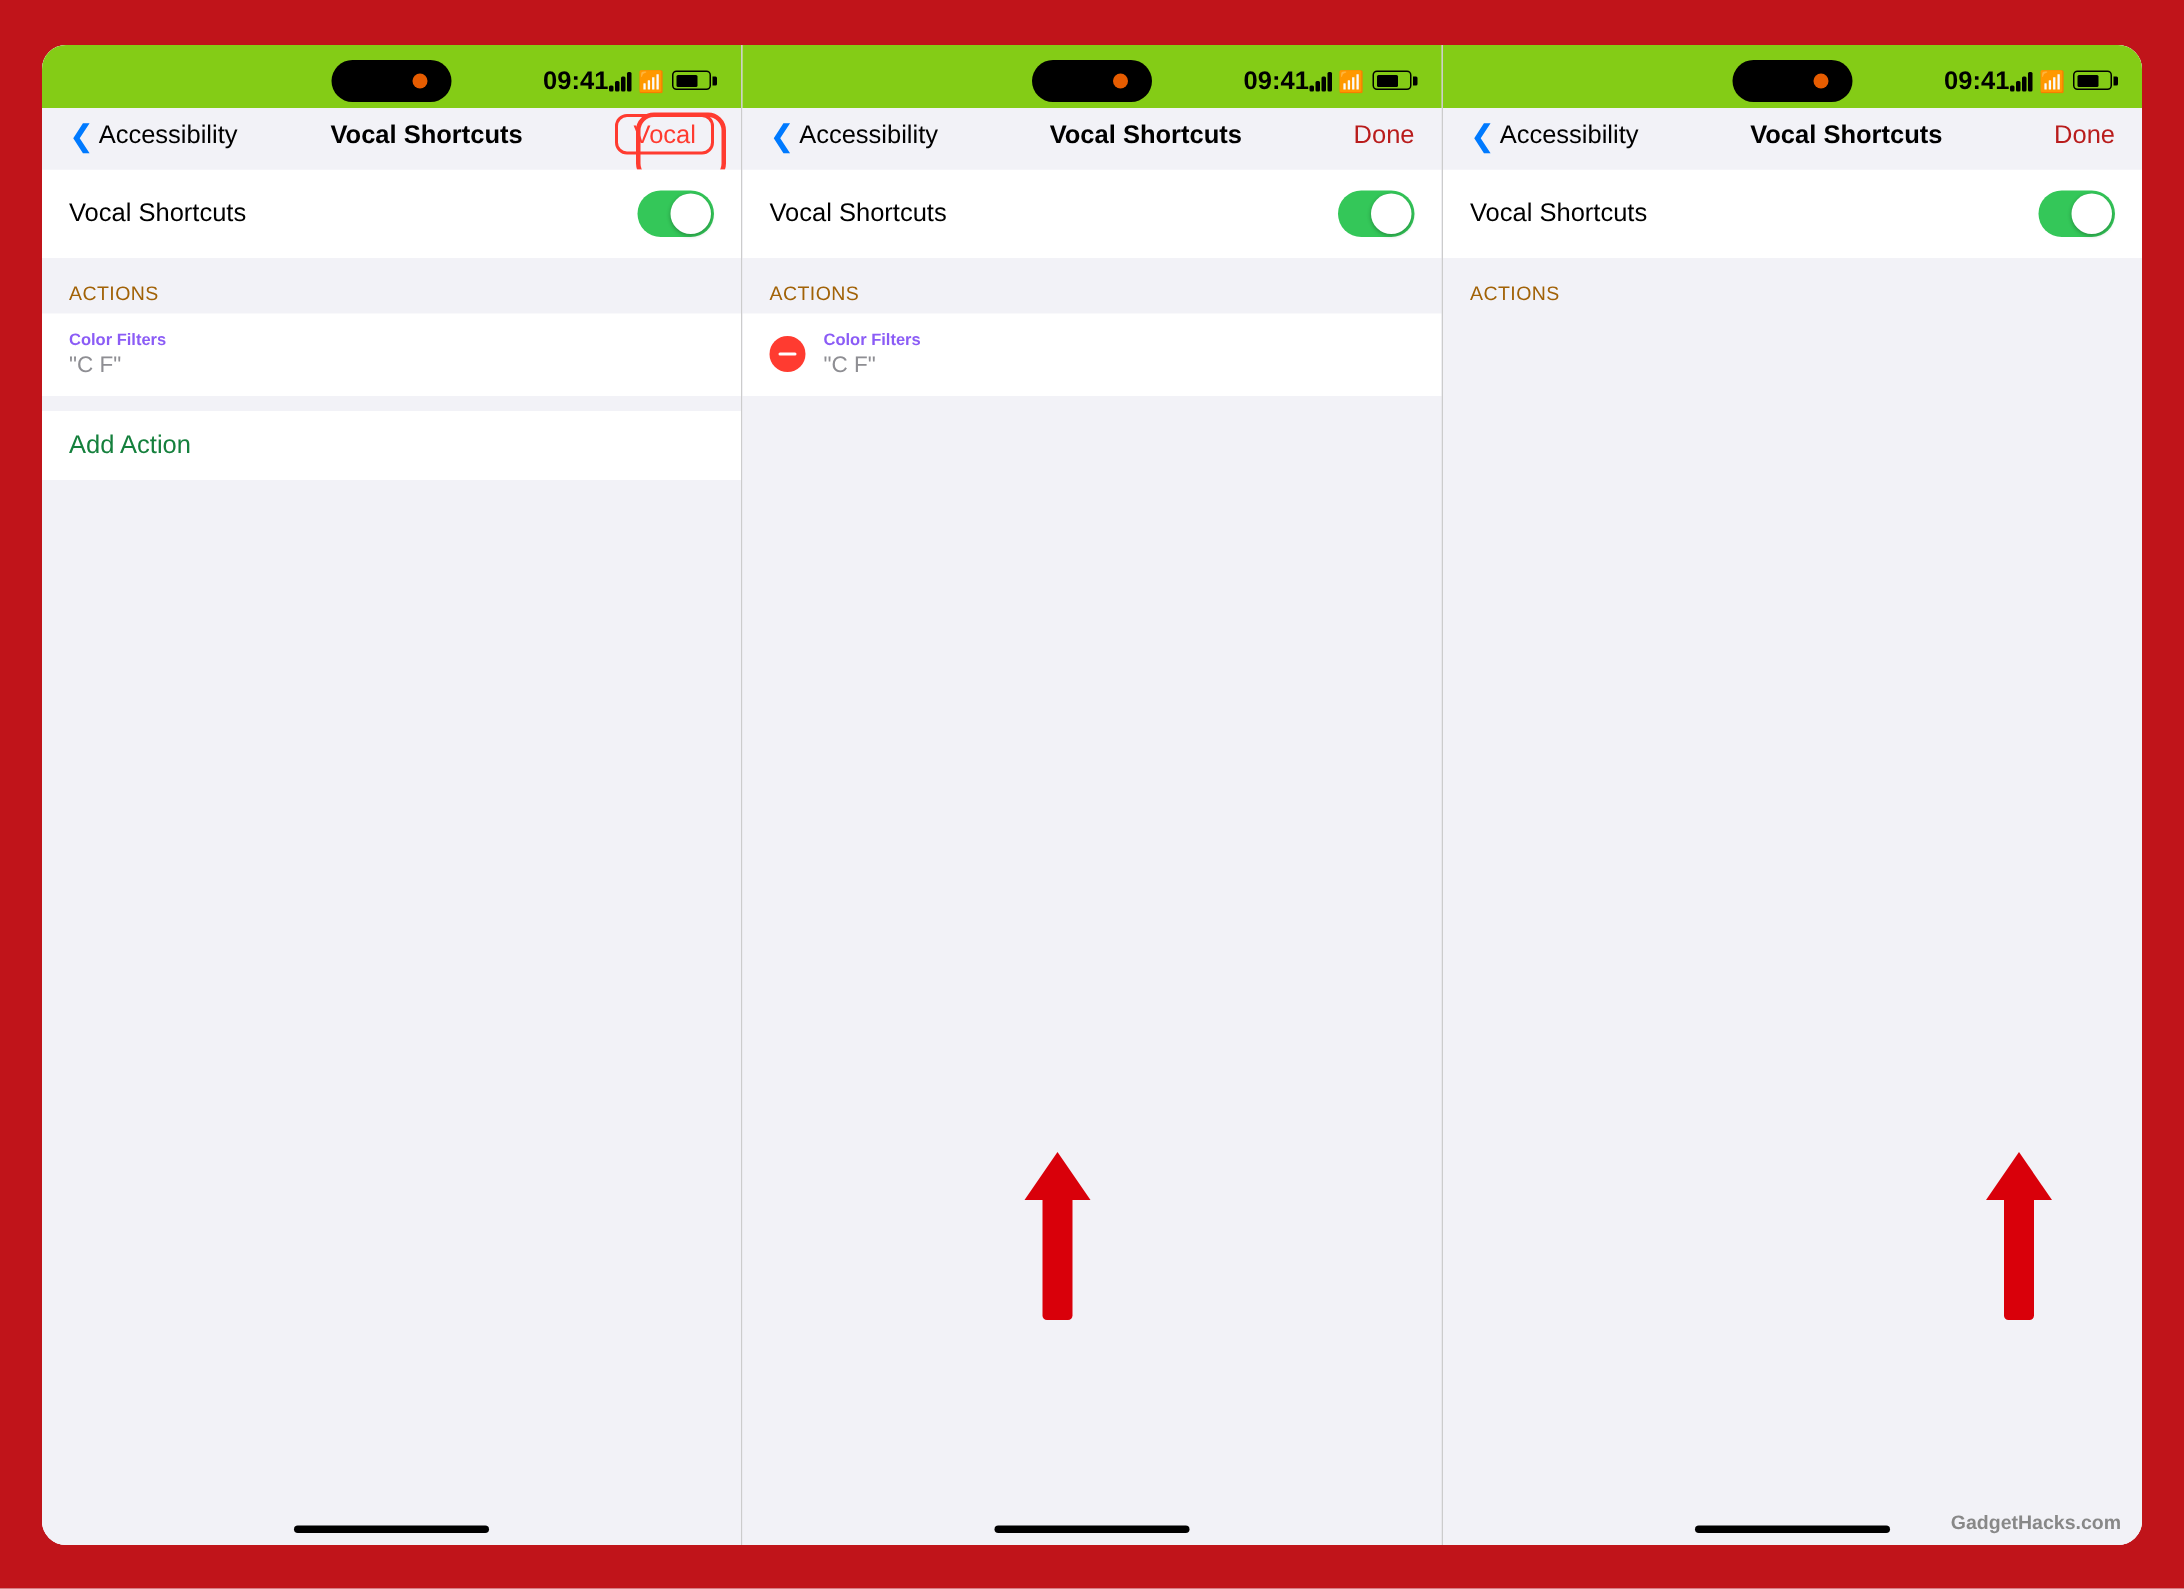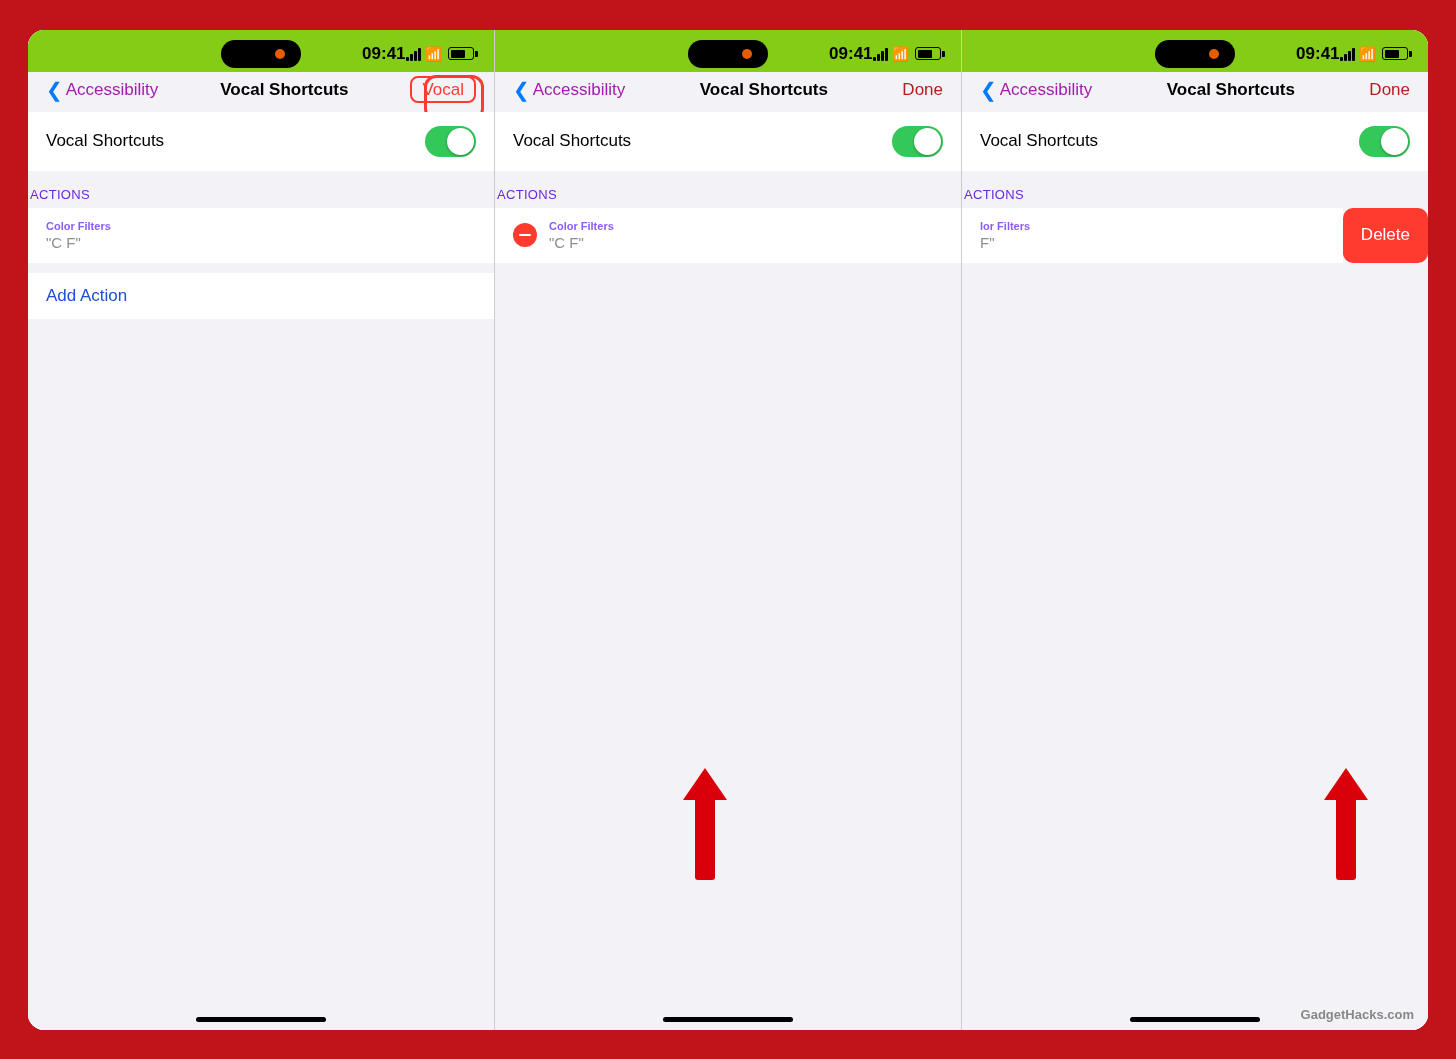--- a/index.html
+++ b/index.html
@@ -157,21 +157,21 @@
       font-size: 17px;
       gap: 2px;
     }
     .nav-back-chevron {
       font-size: 20px;
       color: #007aff;
       margin-right: 1px;
     }
     .nav-back-label {
       font-size: 17px;
-      color: #a21caf;
+      color: #000000;
     }
 
     .nav-title {
       font-size: 17px;
       font-weight: 600;
       color: #000;
       text-align: center;
     }
 
     .nav-action {
@@ -224,23 +224,23 @@
       background: #fff;
       border-radius: 50%;
       position: absolute;
       top: 2px;
       right: 2px;
       box-shadow: 0 1px 3px rgba(0,0,0,0.3);
     }
 
     
     .section-header {
-      padding: 16px 18px 6px 2px;
+      padding: 16px 18px 6px 18px;
       font-size: 13px;
-      color: #6d28d9;
+      color: #a16207;
       letter-spacing: 0.3px;
       text-transform: uppercase;
     }
 
     
     .action-row {
       background: #fff;
       margin: 0;
       border-radius: 0;
       overflow: hidden;
@@ -269,21 +269,21 @@
     }
 
     .add-action-row {
       display: flex;
       align-items: center;
       padding: 13px 18px;
       background: #fff;
     }
     .add-action-label {
       font-size: 17px;
-      color: #1d4ed8;
+      color: #15803d;
     }
 
     
     .home-indicator {
       height: 30px;
       display: flex;
       align-items: flex-end;
       justify-content: center;
       padding-bottom: 8px;
       background: #f2f2f7;
@@ -525,33 +525,20 @@
     <div class="content" style="position: relative;">
       <div class="toggle-row">
         <span class="toggle-label">Vocal Shortcuts</span>
         <div class="toggle-switch">
           <div class="toggle-knob"></div>
         </div>
       </div>
 
       <div class="section-header">ACTIONS</div>
 
-      <div class="action-row-clipped">
-        <div style="display: flex; align-items: stretch; overflow: hidden;">
-          <div style="flex: 1; background: #fff; padding: 12px 18px; display: flex; align-items: center; overflow: hidden;">
-            <div class="action-text-clipped">
-              <div class="action-title">lor Filters</div>
-              <div class="action-subtitle">F"</div>
-            </div>
-          </div>
-          <div class="delete-btn" style="position: relative; flex-shrink: 0;">
-            <span>Delete</span>
-          </div>
-        </div>
-      </div>
 
       <div style="position: absolute; bottom: 120px; right: 60px; display: flex; flex-direction: column; align-items: center;">
         <div style="width: 0; height: 0; border-left: 22px solid transparent; border-right: 22px solid transparent; border-bottom: 32px solid #d9000a;"></div>
         <div style="width: 20px; height: 80px; background: #d9000a; border-radius: 0 0 3px 3px;"></div>
       </div>
     </div>
 
     <div class="home-indicator">
       <div class="home-bar"></div>
     </div>

